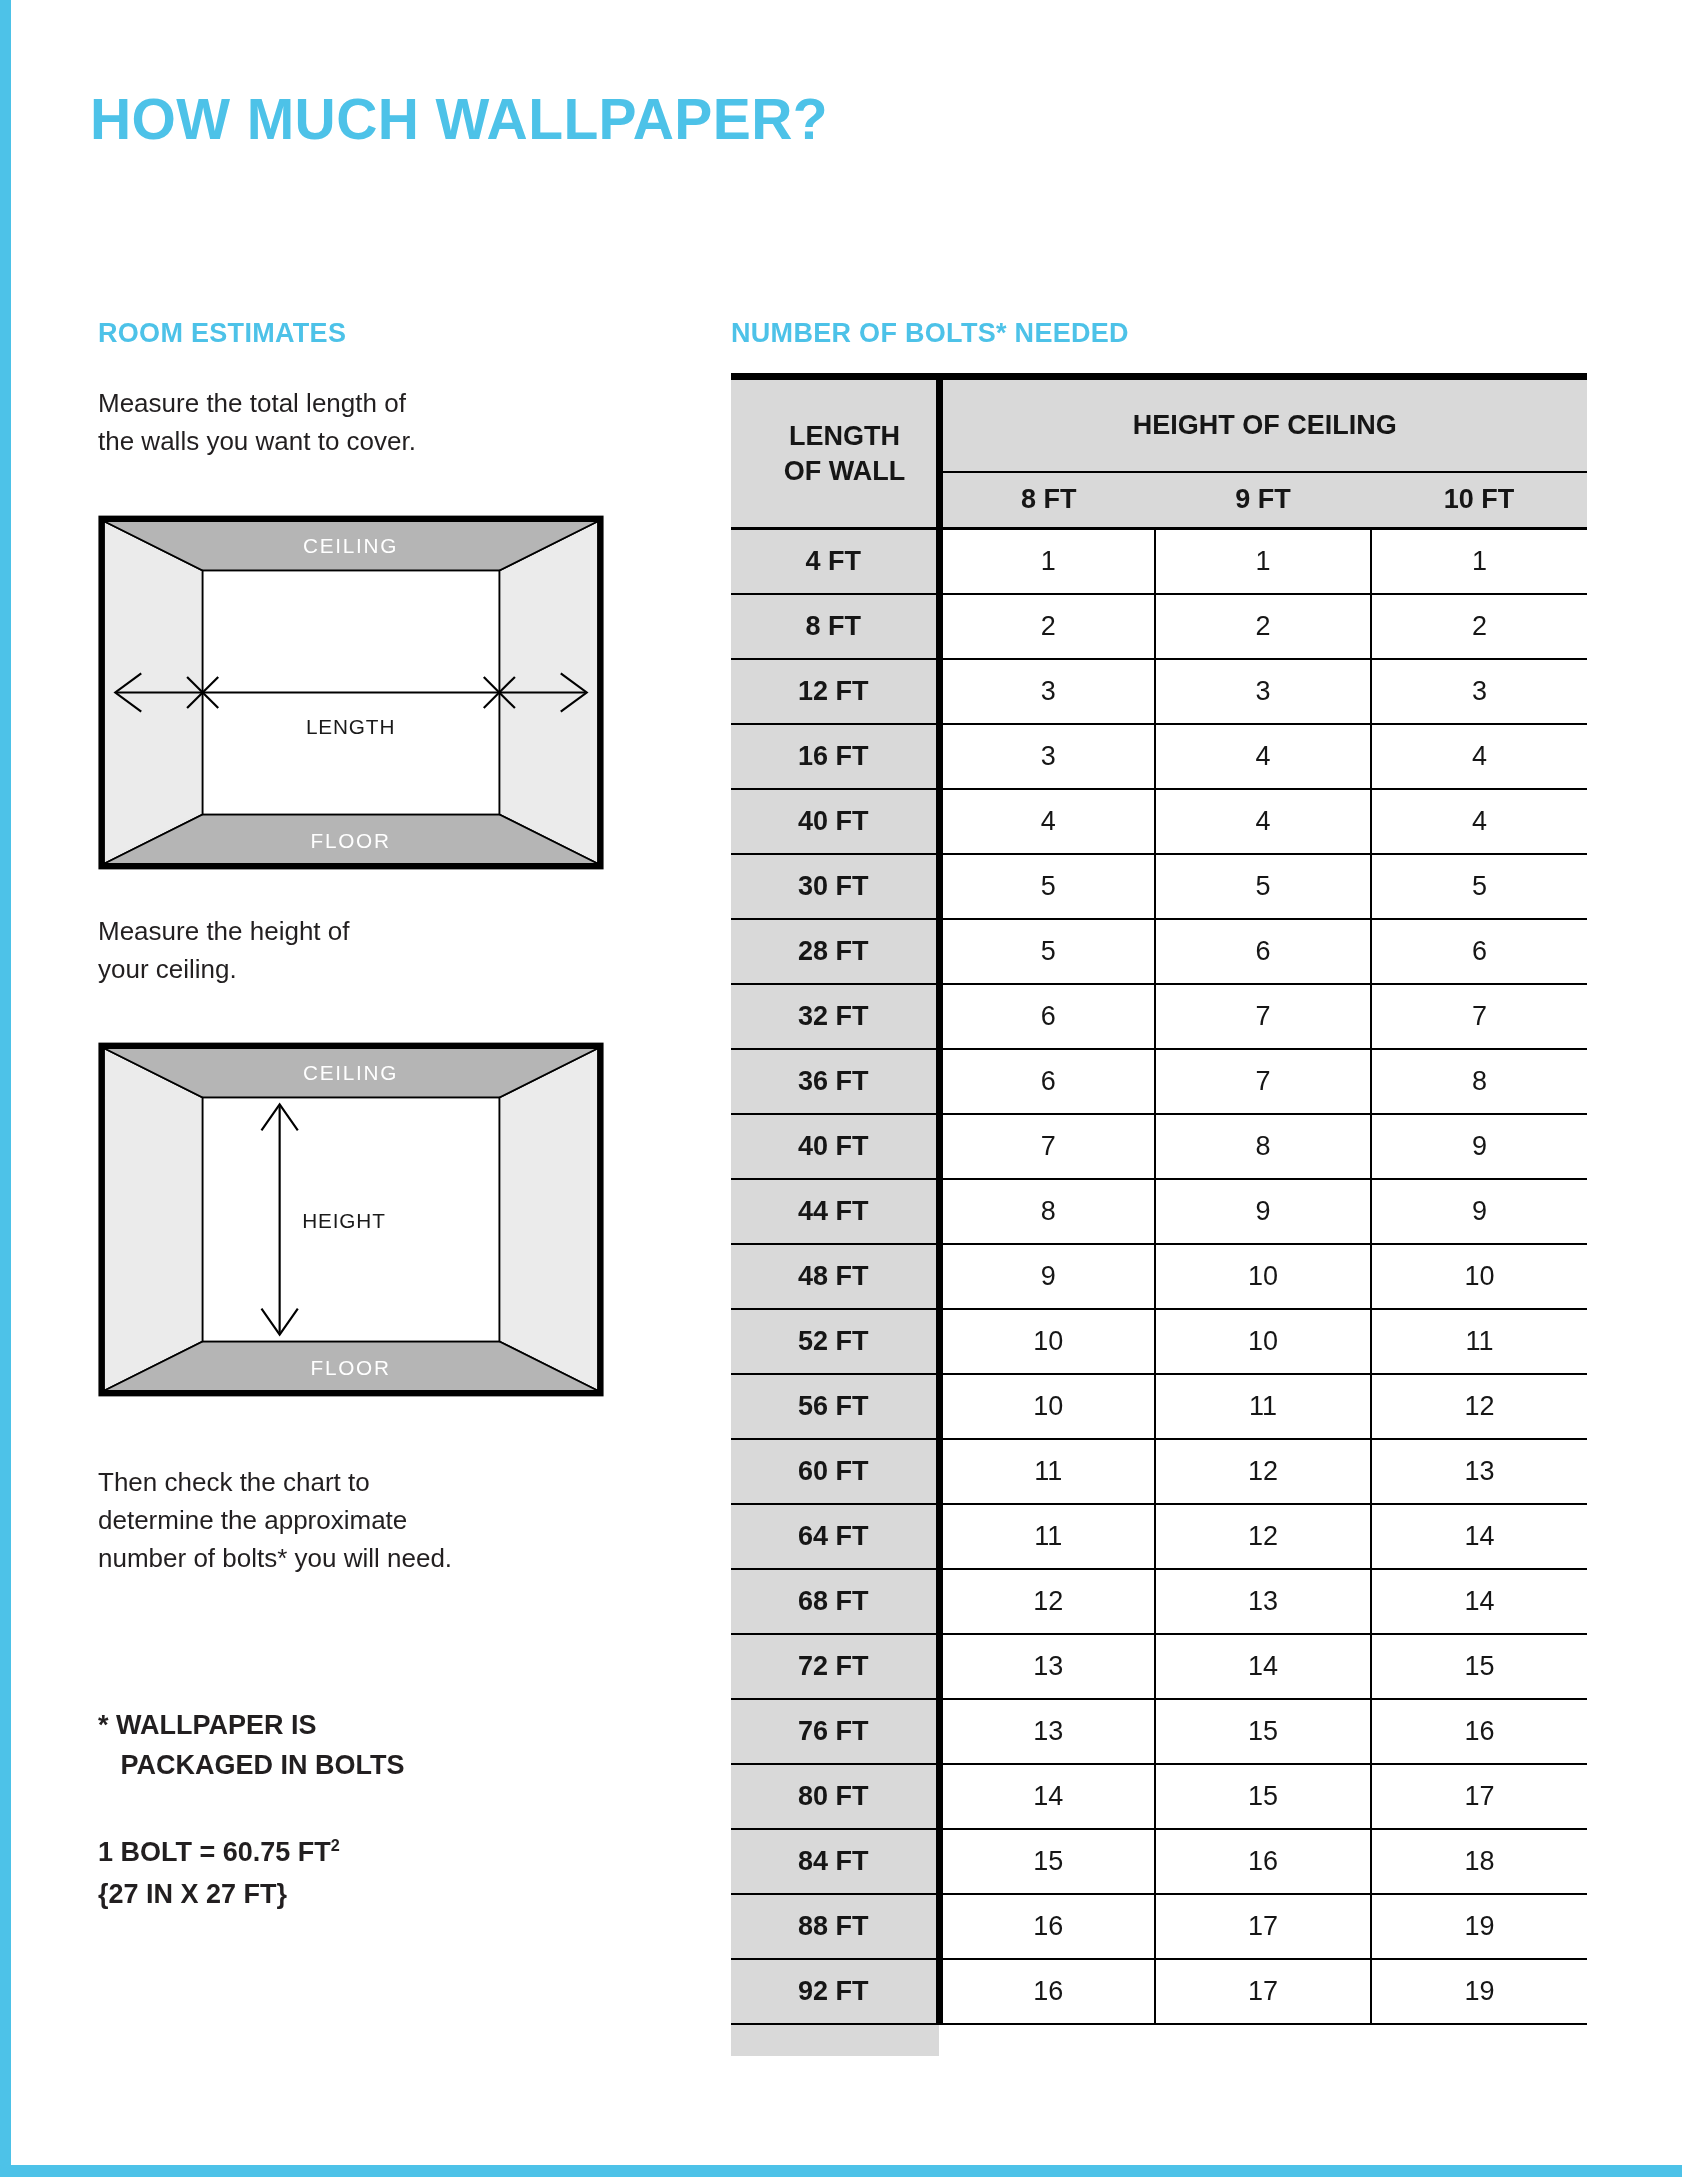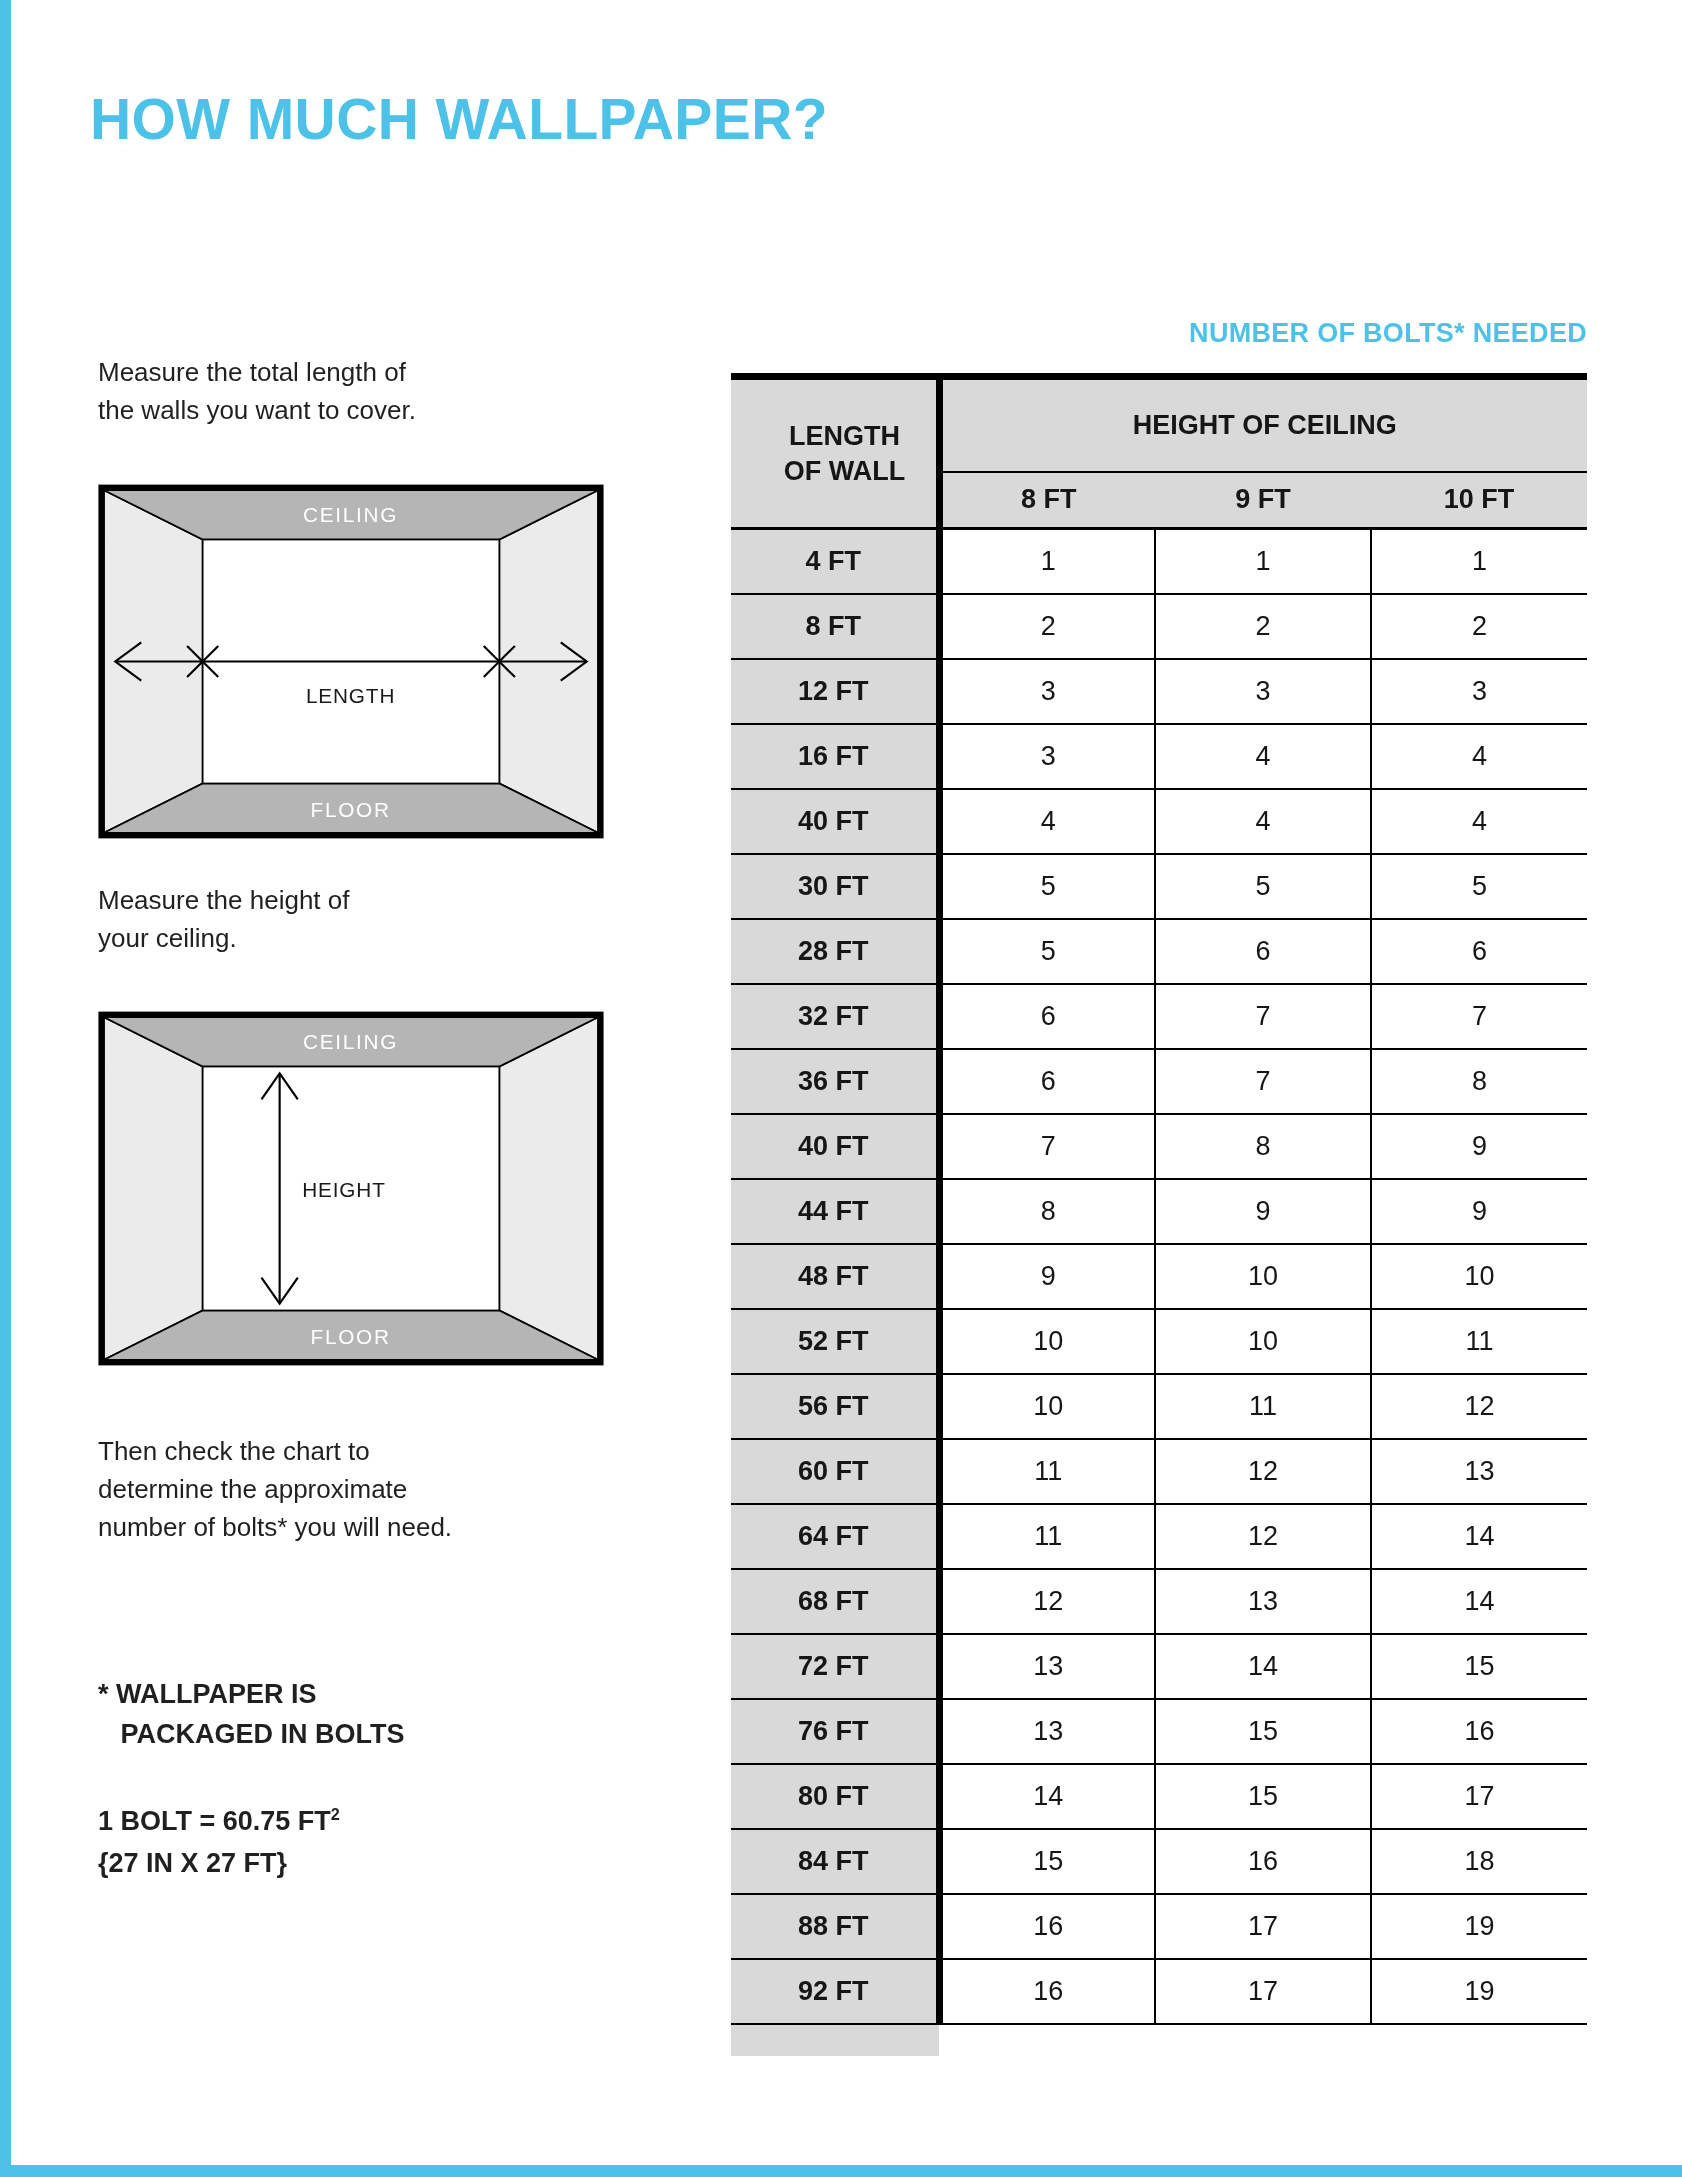--- a/index.html
+++ b/index.html
@@ -28,21 +28,21 @@
   .diagram{display:block;margin-top:55px;}
   .diagram-2{margin-top:54px;}
 
   .footnote{margin-top:128px;font-size:27px;font-weight:bold;line-height:40px;color:#221f20;}
   .footnote .indent{padding-left:22.5px;}
   .bolt-info{margin-top:39px;font-size:27px;font-weight:bold;line-height:42px;color:#221f20;}
   .bolt-info sup{font-size:60%;}
 
   
   .table-col{position:absolute;left:731px;top:318px;width:856px;}
-  .table-heading{font-size:27px;font-weight:bold;color:var(--accent);text-align:right;letter-spacing:0.3px;}
+  .table-heading{font-size:27px;font-weight:bold;color:var(--accent);text-align:left;letter-spacing:0.3px;}
   table.bolts{border-collapse:collapse;table-layout:fixed;width:856px;margin-top:24px;}
   table.bolts th, table.bolts td{font-size:27px;text-align:center;vertical-align:middle;color:#161616;}
   .corner{
     background:var(--table_gray);
     border-top:7px solid var(--line_black);
     border-right:7px solid var(--line_black);
     border-bottom:3.5px solid var(--line_black);
     text-align:left;padding-left:22.5px;
     font-weight:bold;white-space:pre-line;line-height:35px;font-size:28px;
   }
@@ -86,20 +86,21 @@
 
 <div class="page">
 
   <div class="left-rail"></div>
   <div class="bottom-rail"></div>
 
   <h1 class="page-title">HOW MUCH WALLPAPER?</h1>
 
   <div class="left-col">
 
+    <div class="section-heading">ROOM ESTIMATES</div>
 
     <p class="step step-1">Measure the total length of
 the walls you want to cover.</p>
 
     <svg class="diagram" viewBox="0 0 585 410" width="506" height="355">
       <rect class="d-outer" x="4" y="4" width="577" height="402"></rect>
       <polygon class="d-side" points="7,7 121,64 121,346 7,403"></polygon>
       <polygon class="d-side" points="578,7 464,64 464,346 578,403"></polygon>
       <polygon class="d-dark" points="7,7 578,7 464,64 121,64"></polygon>
       <polygon class="d-dark" points="7,403 121,346 464,346 578,403"></polygon>

